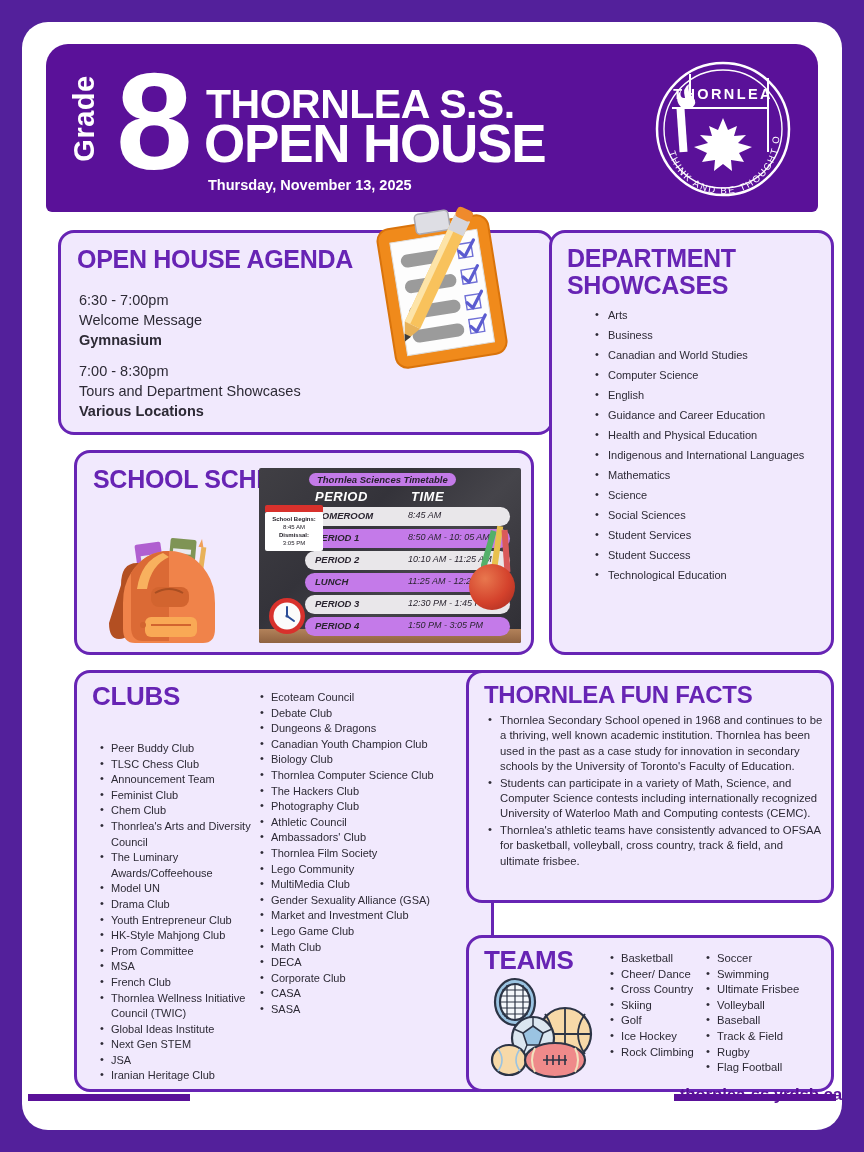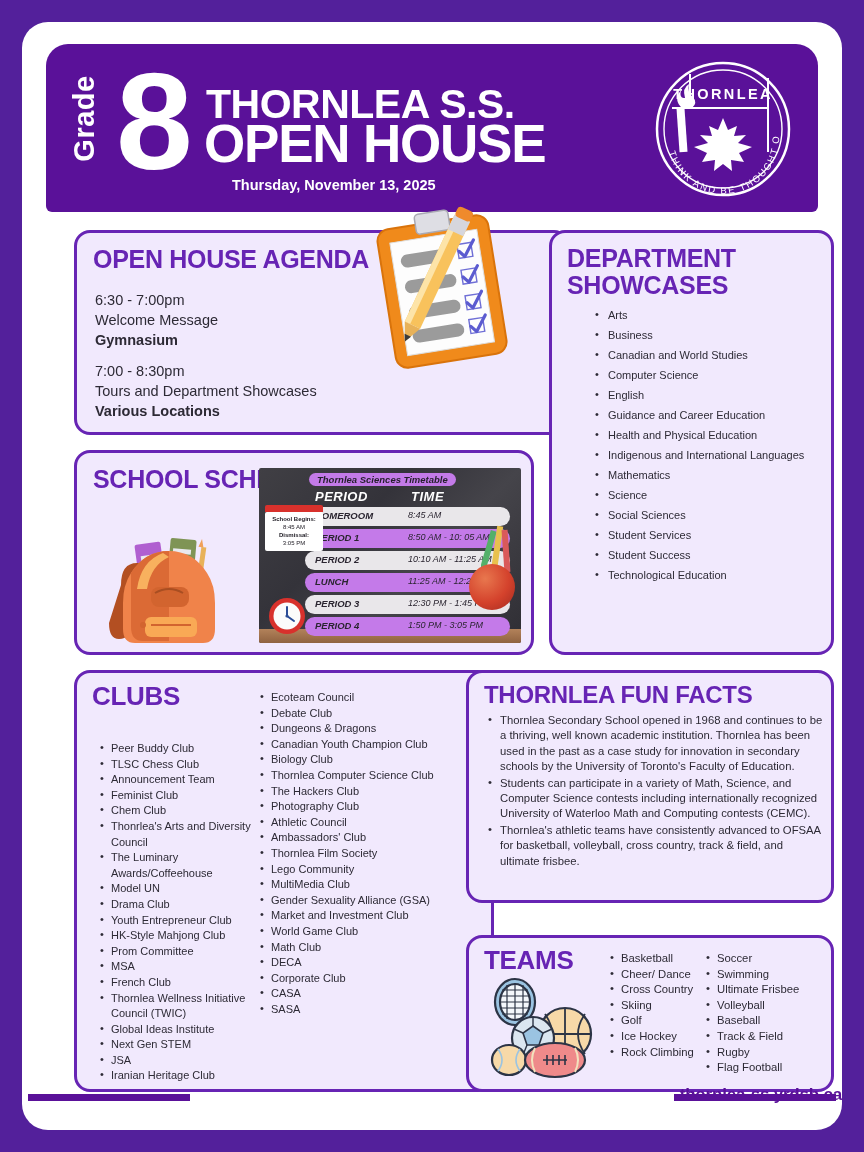--- a/index.html
+++ b/index.html
@@ -66,21 +66,20 @@
     font-weight: bold;
     letter-spacing: -1.2px;
     line-height: 56px;
   }
   .event-date {
     position: absolute;
     left: 162px; top: 133px;
     color: #fff;
     font-size: 14.5px;
     font-weight: bold;
-    margin-left: 24px;
   }
 
   
   .crest { position: absolute; right: 22px; top: 12px; width: 146px; height: 146px; }
 
   
   .panel {
     position: absolute;
     background: #f1e9fd;
     border: 3px solid #6724b4;
@@ -97,21 +96,21 @@
     padding-left: 14px;
     color: #2d2a35;
   }
   li::before {
     content: "•";
     position: absolute;
     left: 1px; top: -1px;
   }
 
   
-  #agenda { left: 52px; top: 208px; width: 496px; height: 205px; }
+  #agenda { left: 36px; top: 208px; width: 496px; height: 205px; }
   #agenda .panel-title { position: absolute; left: 16px; top: 12px; font-size: 25px; }
   .agenda-block { position: absolute; left: 18px; color: #2d2a35; font-size: 14.5px; line-height: 20px; }
   .agenda-1 { top: 57px; }
   .agenda-2 { top: 128px; }
   .agenda-block b { font-weight: bold; }
 
   .clipboard { position: absolute; left: 338px; top: 183px; width: 170px; height: 172px; }
 
   
   #schedule { left: 52px; top: 428px; width: 460px; height: 205px; }
@@ -408,21 +407,21 @@
         <li>Thornlea Computer Science Club</li>
         <li>The Hackers Club</li>
         <li>Photography Club</li>
         <li>Athletic Council</li>
         <li>Ambassadors' Club</li>
         <li>Thornlea Film Society</li>
         <li>Lego Community</li>
         <li>MultiMedia Club</li>
         <li>Gender Sexuality Alliance (GSA)</li>
         <li>Market and Investment Club</li>
-        <li>World Game Club</li>
+        <li>Lego Game Club</li>
         <li>Math Club</li>
         <li>DECA</li>
         <li>Corporate Club</li>
         <li>CASA</li>
         <li>SASA</li>
       </ul>
   </div>
 
   <div class="panel" id="funfacts">
     <div class="panel-title">THORNLEA FUN FACTS</div>

